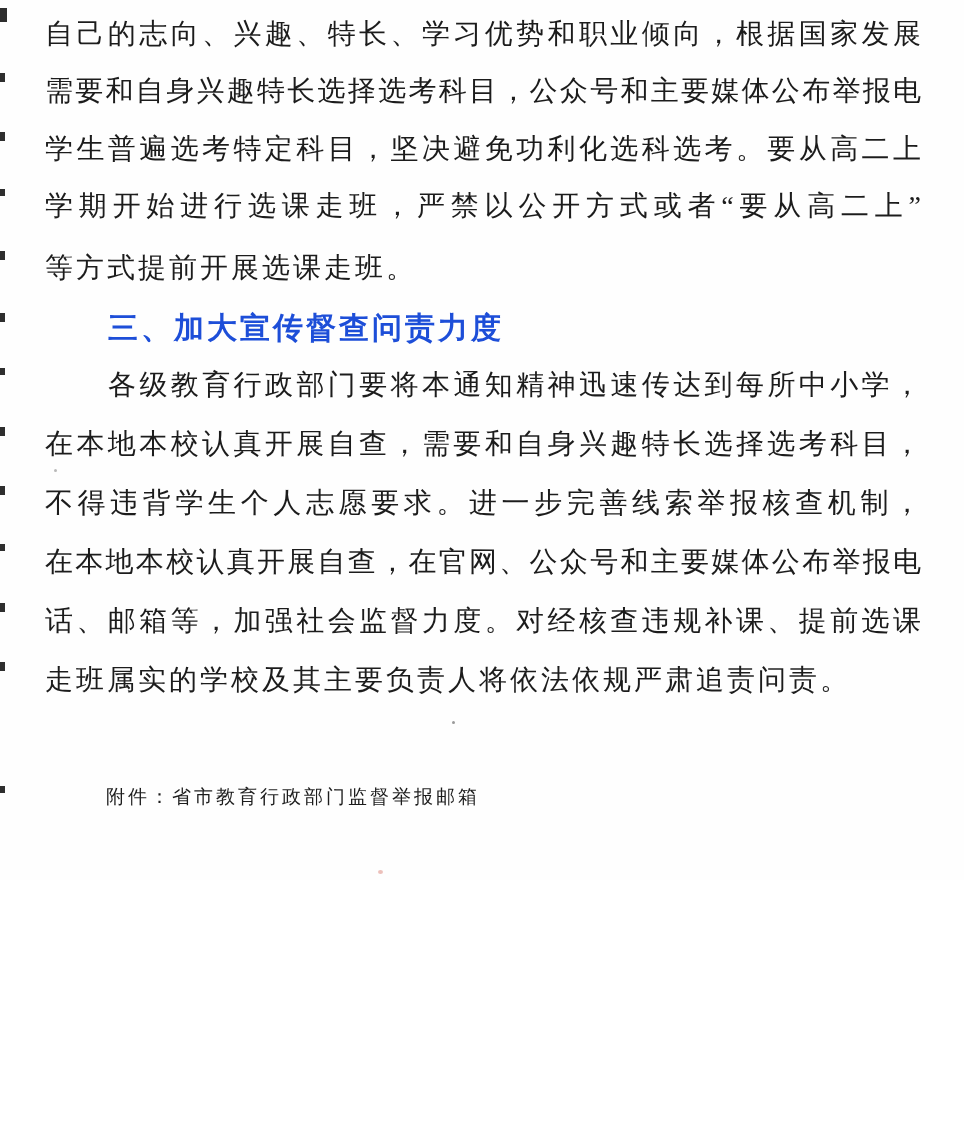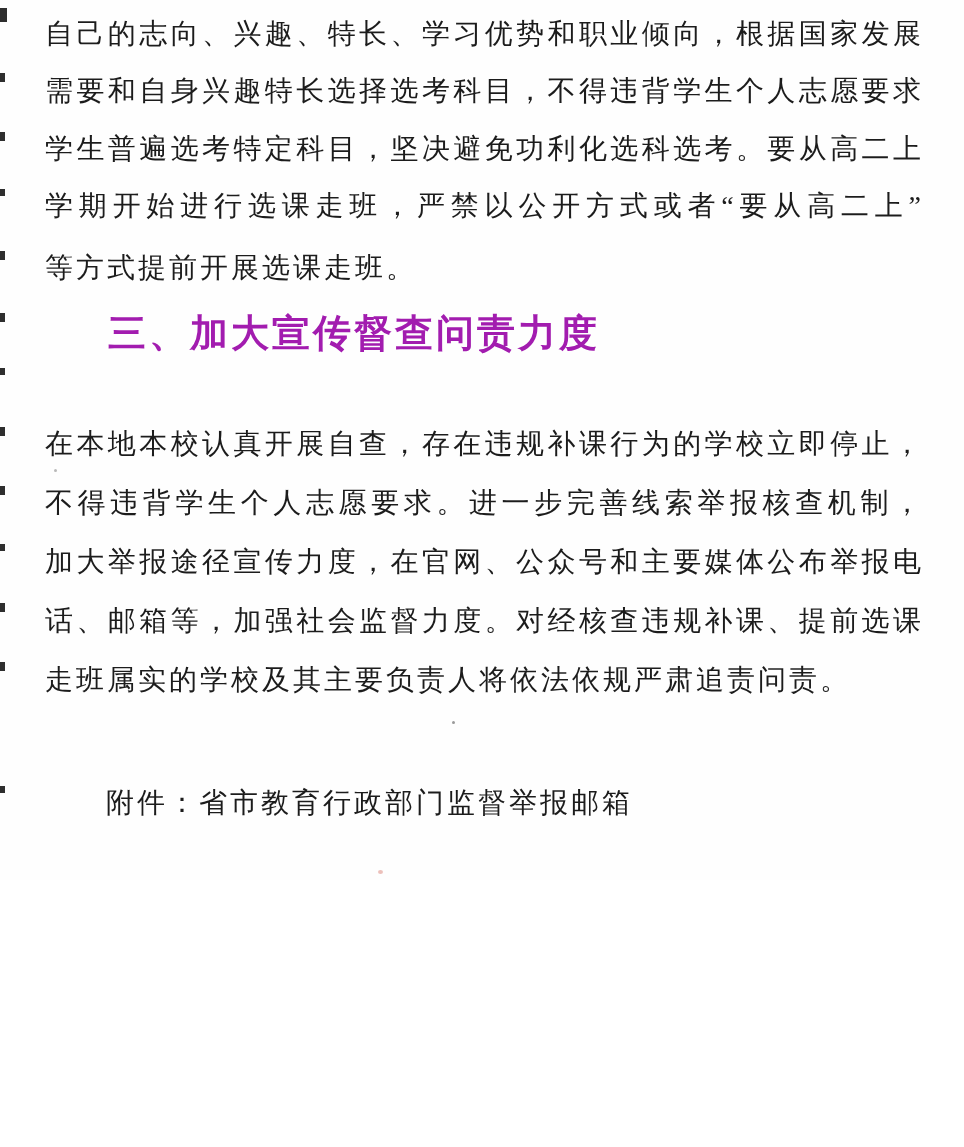--- a/index.html
+++ b/index.html
@@ -12,52 +12,53 @@
     position:absolute;left:45px;width:876px;font-size:28px;line-height:1.25;
     letter-spacing:3px;white-space:nowrap;
   }
   .justify{
     letter-spacing:0;white-space:normal;text-align:justify;text-align-last:justify;
   }
   .indent{text-indent:63px;}
   .heading{
     position:absolute;left:108px;top:308px;
     font-family:"Liberation Sans","DejaVu Sans",sans-serif;font-weight:bold;
-    font-size:38px;letter-spacing:3px;color:#a21caf;white-space:nowrap;
+    font-size:30px;letter-spacing:3px;color:#1d4ed8;white-space:nowrap;
   }
-  .attach{position:absolute;left:106px;top:784px;font-size:28px;letter-spacing:3px;white-space:nowrap;}
+  .attach{position:absolute;left:106px;top:784px;font-size:19px;letter-spacing:3px;white-space:nowrap;}
   .sig{position:absolute;left:576px;top:1014px;font-size:28px;letter-spacing:2px;white-space:nowrap;}
   .date{position:absolute;left:570px;top:1034px;font-size:29px;letter-spacing:1px;white-space:nowrap;}
   .seal{
     position:absolute;left:574px;top:873px;width:260px;height:260px;
     mix-blend-mode:multiply;pointer-events:none;
   }
   .seal-char{
     font-family:"Liberation Serif","DejaVu Serif",serif;
     font-size:38px;font-weight:bold;fill:#e23a2e;opacity:.92;
   }
   .edge{position:absolute;left:0;background:#2e2e2e;width:5px;height:9px;}
   .speck{position:absolute;border-radius:50%;}
 </style>
 </head>
 <body>
 
 <div class="page">
 
   <div class="line justify" style="top:16px">自己的志向、兴趣、特长、学习优势和职业倾向，根据国家发展</div>
-  <div class="line justify" style="top:73px">需要和自身兴趣特长选择选考科目，不得违背学生个人志愿要求</div>
+  <div class="line justify" style="top:73px">需要和自身兴趣特长选择选考科目，公众号和主要媒体公布举报电</div>
   <div class="line justify" style="top:131px">学生普遍选考特定科目，坚决避免功利化选科选考。要从高二上</div>
   <div class="line justify" style="top:188px">学期开始进行选课走班，严禁以公开方式或者“要从高二上”</div>
   <div class="line" style="top:250px">等方式提前开展选课走班。</div>
 
   <div class="heading">三、加大宣传督查问责力度</div>
 
-  <div class="line justify" style="top:426px">在本地本校认真开展自查，存在违规补课行为的学校立即停止，</div>
+  <div class="line justify indent" style="top:367px">各级教育行政部门要将本通知精神迅速传达到每所中小学，</div>
+  <div class="line justify" style="top:426px">在本地本校认真开展自查，需要和自身兴趣特长选择选考科目，</div>
   <div class="line justify" style="top:485px">不得违背学生个人志愿要求。进一步完善线索举报核查机制，</div>
-  <div class="line justify" style="top:544px">加大举报途径宣传力度，在官网、公众号和主要媒体公布举报电</div>
+  <div class="line justify" style="top:544px">在本地本校认真开展自查，在官网、公众号和主要媒体公布举报电</div>
   <div class="line justify" style="top:603px">话、邮箱等，加强社会监督力度。对经核查违规补课、提前选课</div>
   <div class="line" style="top:662px">走班属实的学校及其主要负责人将依法依规严肃追责问责。</div>
 
   <div class="attach">附件：省市教育行政部门监督举报邮箱</div>
 
   <div class="sig">河北省教育厅</div>
   <div class="date">2022 年 1 月 27 日</div>
 
   <div class="seal">
     <svg id="seal-svg" width="260" height="260" viewBox="0 0 260 260">

